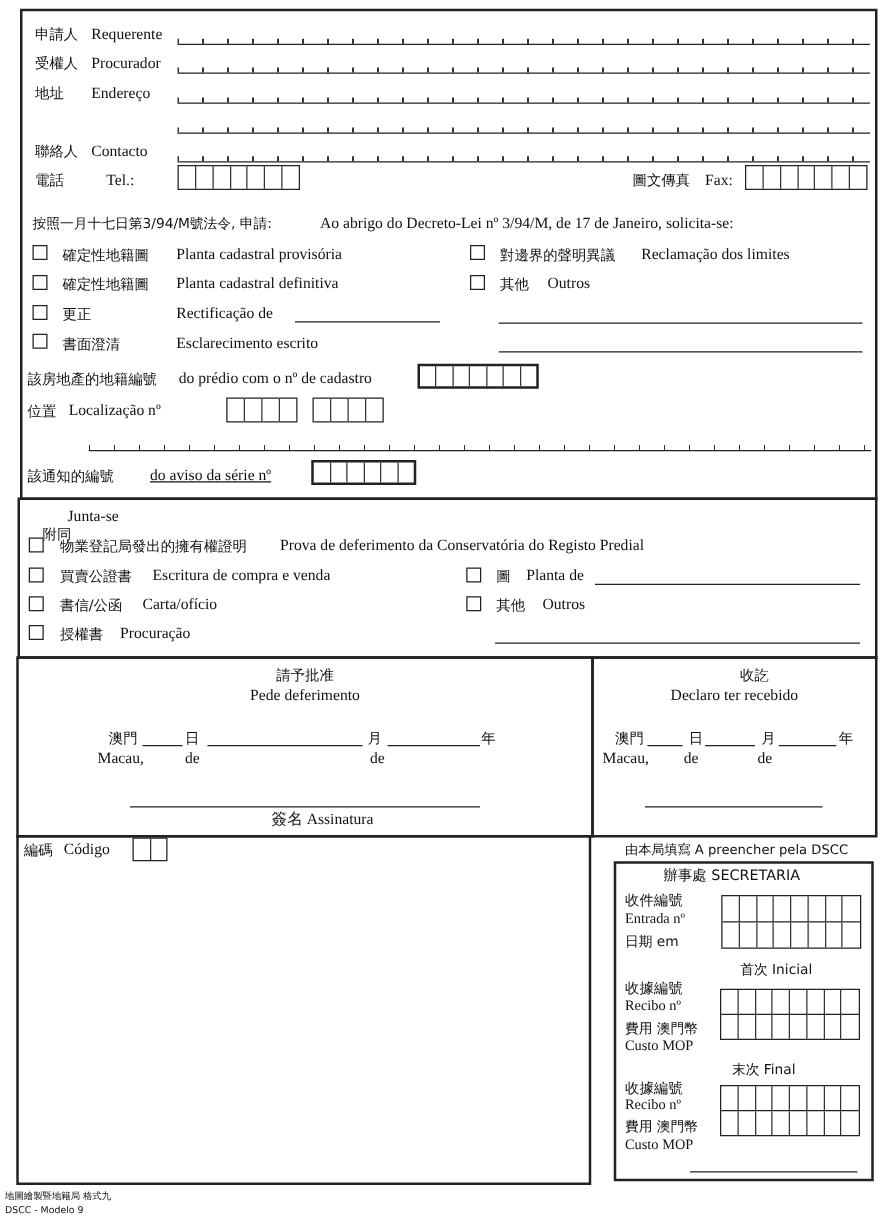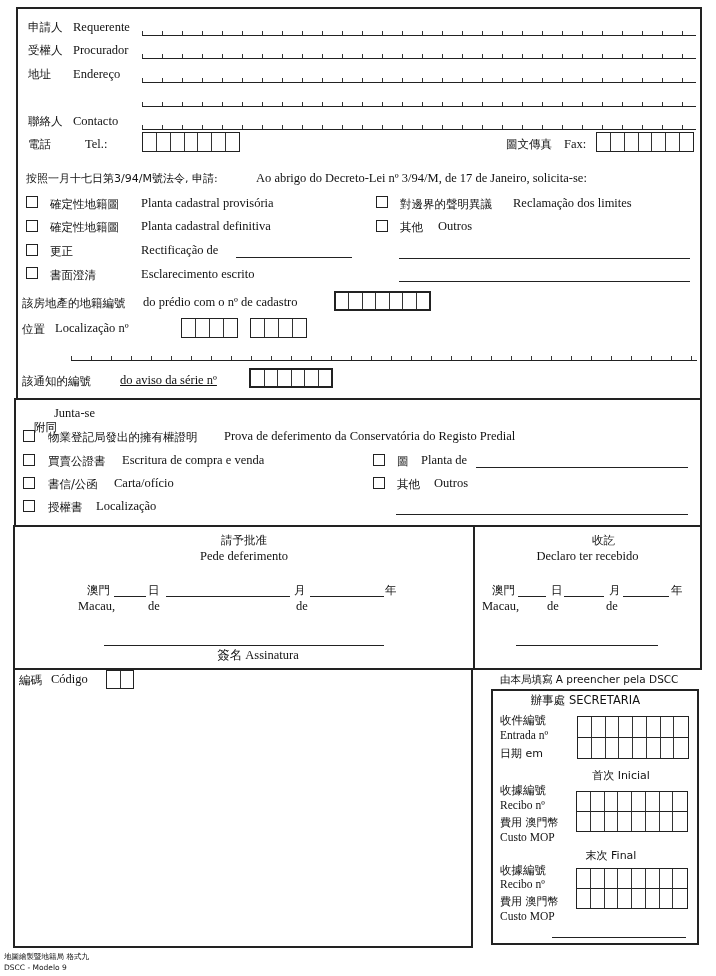--- a/index.html
+++ b/index.html
@@ -151,21 +151,21 @@
 <div class="cb" style="left:23px;top:454px;"></div>
 <span class="abs cjk" style="left:48px;top:454px;">買賣公證書</span>
 <span class="abs" style="left:122px;top:453px;">Escritura de compra e venda</span>
 
 <div class="cb" style="left:23px;top:477px;"></div>
 <span class="abs cjk" style="left:48px;top:477px;">書信/公函</span>
 <span class="abs" style="left:114px;top:476px;">Carta/ofício</span>
 
 <div class="cb" style="left:23px;top:500px;"></div>
 <span class="abs cjk" style="left:48px;top:500px;">授權書</span>
-<span class="abs" style="left:96px;top:499px;">Localização</span>
+<span class="abs" style="left:96px;top:499px;">Procuração</span>
 
 <div class="cb" style="left:373px;top:454px;"></div>
 <span class="abs cjk" style="left:397px;top:454px;">圖</span>
 <span class="abs" style="left:421px;top:453px;">Planta de</span>
 <div class="line" style="left:476px;top:467px;width:212px;"></div>
 
 <div class="cb" style="left:373px;top:477px;"></div>
 <span class="abs cjk" style="left:397px;top:477px;">其他</span>
 <span class="abs" style="left:434px;top:476px;">Outros</span>
 <div class="line" style="left:396px;top:514px;width:292px;"></div>

